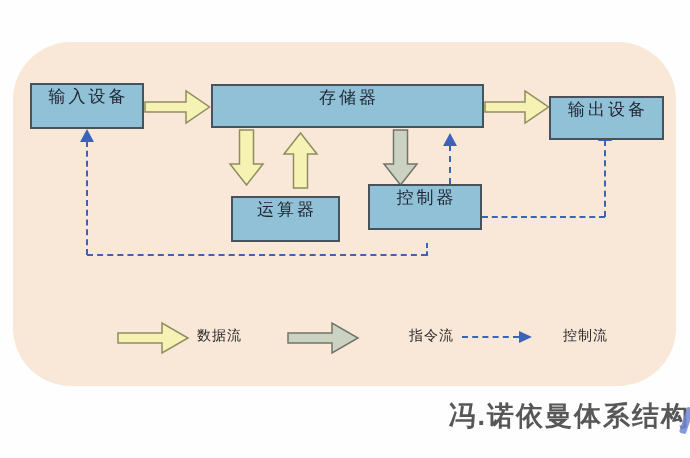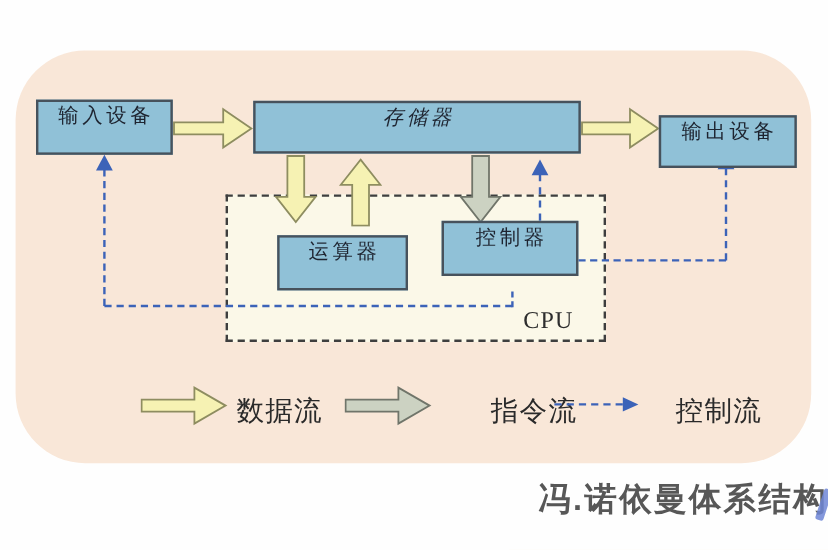--- a/index.html
+++ b/index.html
@@ -32,42 +32,39 @@
     position:absolute;width:0;height:0;
     border-left:7px solid transparent;border-right:7px solid transparent;
     border-bottom:13px solid #3c63b8;
   }
   .tri-right{
     position:absolute;width:0;height:0;
     border-top:6px solid transparent;border-bottom:6px solid transparent;
     border-left:13px solid #3c63b8;
   }
   .legend-label{
-    position:absolute;font-size:23px;color:#2a2a2a;letter-spacing:1px;font-family:Liberation Serif, serif;
+    position:absolute;font-size:14px;color:#2a2a2a;letter-spacing:1px;font-family:Liberation Serif, serif;
   }
   .title{
     position:absolute;left:0;top:398px;width:100%;text-align:right;
     font-family:"Liberation Sans","DejaVu Sans",sans-serif;font-weight:bold;
     font-size:27px;color:#575757;letter-spacing:2px;
   }
   .watermark{
     position:absolute;left:683px;top:407px;width:7px;height:27px;
     background:#6f86d6;transform:rotate(18deg);border-radius:2px;opacity:.85;
   }
 </style>
 </head>
 <body>
 
 <div id="stage">
 
   <div class="panel"></div>
 
-  <div class="cpu-box">
-    <span class="cpu-label">CPU</span>
-  </div>
 
   <div class="vline" style="left:426px;top:243px;height:13px;"></div>
   <div class="hline" style="left:87px;top:254px;width:340px;"></div>
   <div class="vline" style="left:86px;top:141px;height:114px;"></div>
   <div class="tri-up" style="left:80px;top:129px;"></div>
   <div class="vline" style="left:449px;top:145px;height:39px;"></div>
   <div class="tri-up" style="left:443px;top:133px;"></div>
   <div class="hline" style="left:482px;top:216px;width:123px;"></div>
   <div class="vline" style="left:604px;top:140px;height:77px;"></div>
   <div class="tri-up" style="left:598px;top:128px;"></div>
@@ -84,21 +81,21 @@
   <svg class="arr" style="left:282px;top:131px;" width="37" height="58" viewBox="0 0 37 58">
     <polygon points="18.5,2 35,23 25.5,23 25.5,57 11.5,57 11.5,23 2,23" fill="#f6f2b3" stroke="#8e8d60" stroke-width="1.5"></polygon>
   </svg>
   <svg class="arr" style="left:382px;top:129px;" width="37" height="58" viewBox="0 0 37 58">
     <polygon points="11.5,1 25.5,1 25.5,35 35,35 18.5,56 2,35 11.5,35" fill="#ccd2c2" stroke="#70756a" stroke-width="1.5"></polygon>
   </svg>
 
   <div class="box" style="left:30px;top:83px;width:114px;height:46px;">
     <span>输入设备</span>
   </div>
-  <div class="box" style="left:211px;top:84px;width:273px;height:44px;font-style:italic;">
+  <div class="box" style="left:211px;top:84px;width:273px;height:44px;">
     <span>存储器</span>
   </div>
   <div class="box" style="left:549px;top:96px;width:115px;height:44px;">
     <span>输出设备</span>
   </div>
   <div class="box" style="left:231px;top:196px;width:109px;height:46px;">
     <span>运算器</span>
   </div>
   <div class="box" style="left:368px;top:184px;width:114px;height:46px;">
     <span>控制器</span>

